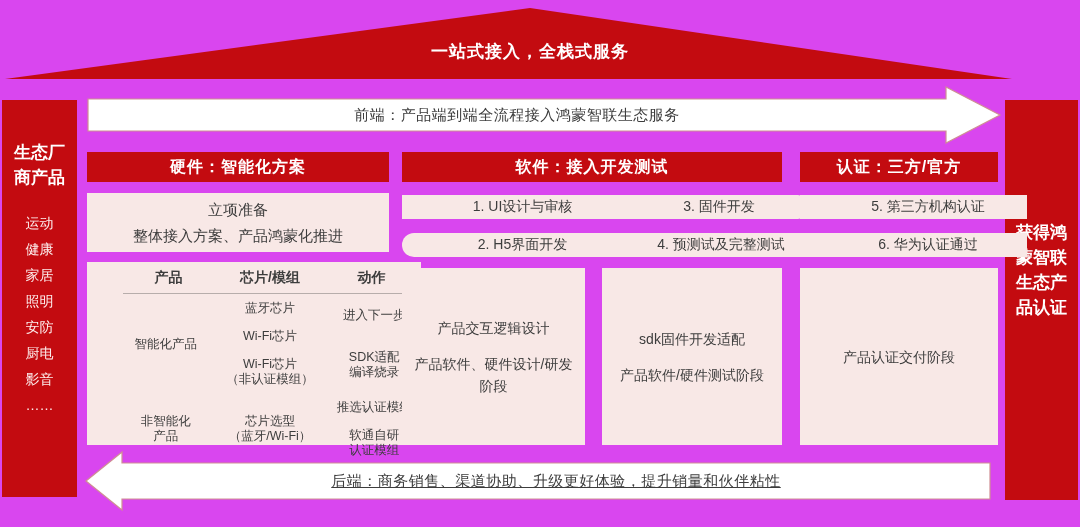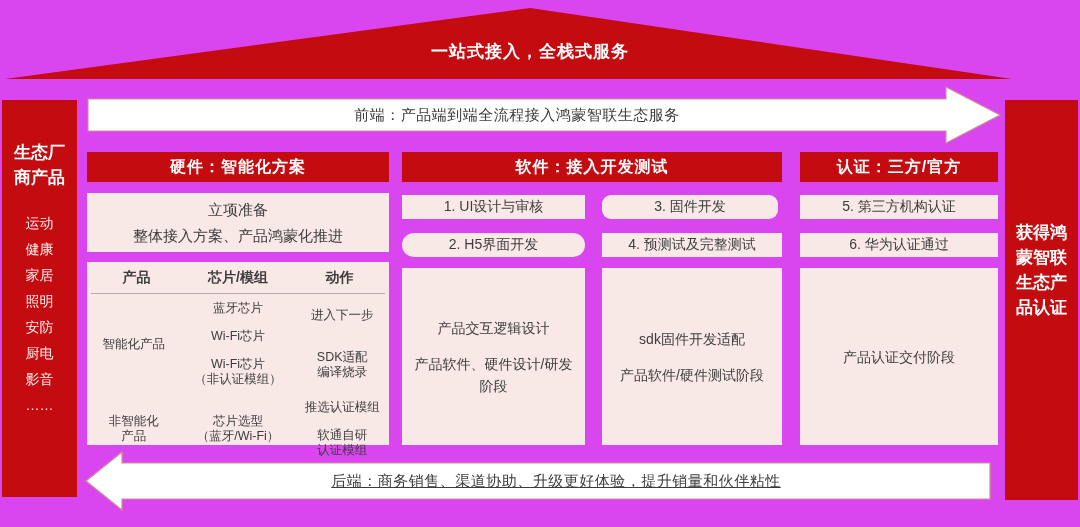--- a/index.html
+++ b/index.html
@@ -14,21 +14,21 @@
   .side-bar{background:#c30b10;color:#ffffff;display:flex;flex-direction:column;align-items:center;}
   .side-title{font-size:17px;font-weight:bold;line-height:25px;width:54px;text-align:center;
     word-break:break-all;}
   .side-items{margin-top:20px;display:flex;flex-direction:column;align-items:center;}
   .side-item{font-size:14px;line-height:26px;color:#fdeceb;}
   .col-header{background:#c30b10;color:#ffffff;font-weight:bold;font-size:16px;
     display:flex;align-items:center;justify-content:center;letter-spacing:1px;}
   .pink{background:#f8e8e6;color:#3d3d3d;}
   .intro-box{display:flex;flex-direction:column;align-items:center;justify-content:center;
     font-size:15px;line-height:26px;}
-  .step-box{display:flex;align-items:center;justify-content:center;font-size:14px;}
+  .step-box{display:flex;align-items:center;justify-content:center;font-size:14px;padding-left:29px;}
   .stage-box{display:flex;flex-direction:column;align-items:center;justify-content:center;
     font-size:14px;line-height:22px;text-align:center;}
   .stage-box .stage-line{max-width:162px;margin:7px 0;}
   .hw-table{font-size:12.5px;}
   .hw-thead{display:flex;font-weight:bold;font-size:14px;padding:7px 0 6px 0;
     border-bottom:1px solid #b7adab;margin:0 4px;}
   .hw-thead > div{text-align:center;}
   .hw-body{display:flex;flex-direction:column;}
   .hw-rowgroup{display:flex;}
   .hw-cell{display:flex;flex-direction:column;align-items:center;justify-content:space-around;
@@ -73,21 +73,21 @@
     <div class="side-title" style="margin-top:120px;">获得鸿蒙智联生态产品认证</div>
   </div>
 
   <div class="abs col-header" style="left:87px;top:152px;width:302px;height:30px;">硬件：智能化方案</div>
 
   <div class="abs pink intro-box" style="left:87px;top:193px;width:302px;height:59px;">
     <div>立项准备</div>
     <div>整体接入方案、产品鸿蒙化推进</div>
   </div>
 
-  <div class="abs pink hw-table" style="left:87px;top:262px;width:302px;height:183px;">
+  <div class="abs pink hw-table" style="left:87px;top:262px;width:302px;height:183px;padding-left:32px;">
     <div class="hw-thead">
       <div class="c-prod">产品</div>
       <div class="c-chip">芯片/模组</div>
       <div class="c-act">动作</div>
     </div>
     <div class="hw-body">
       <div class="hw-rowgroup" style="height:100px;">
         <div class="hw-cell c-prod">
           <div class="pre">智能化产品</div>
         </div>

